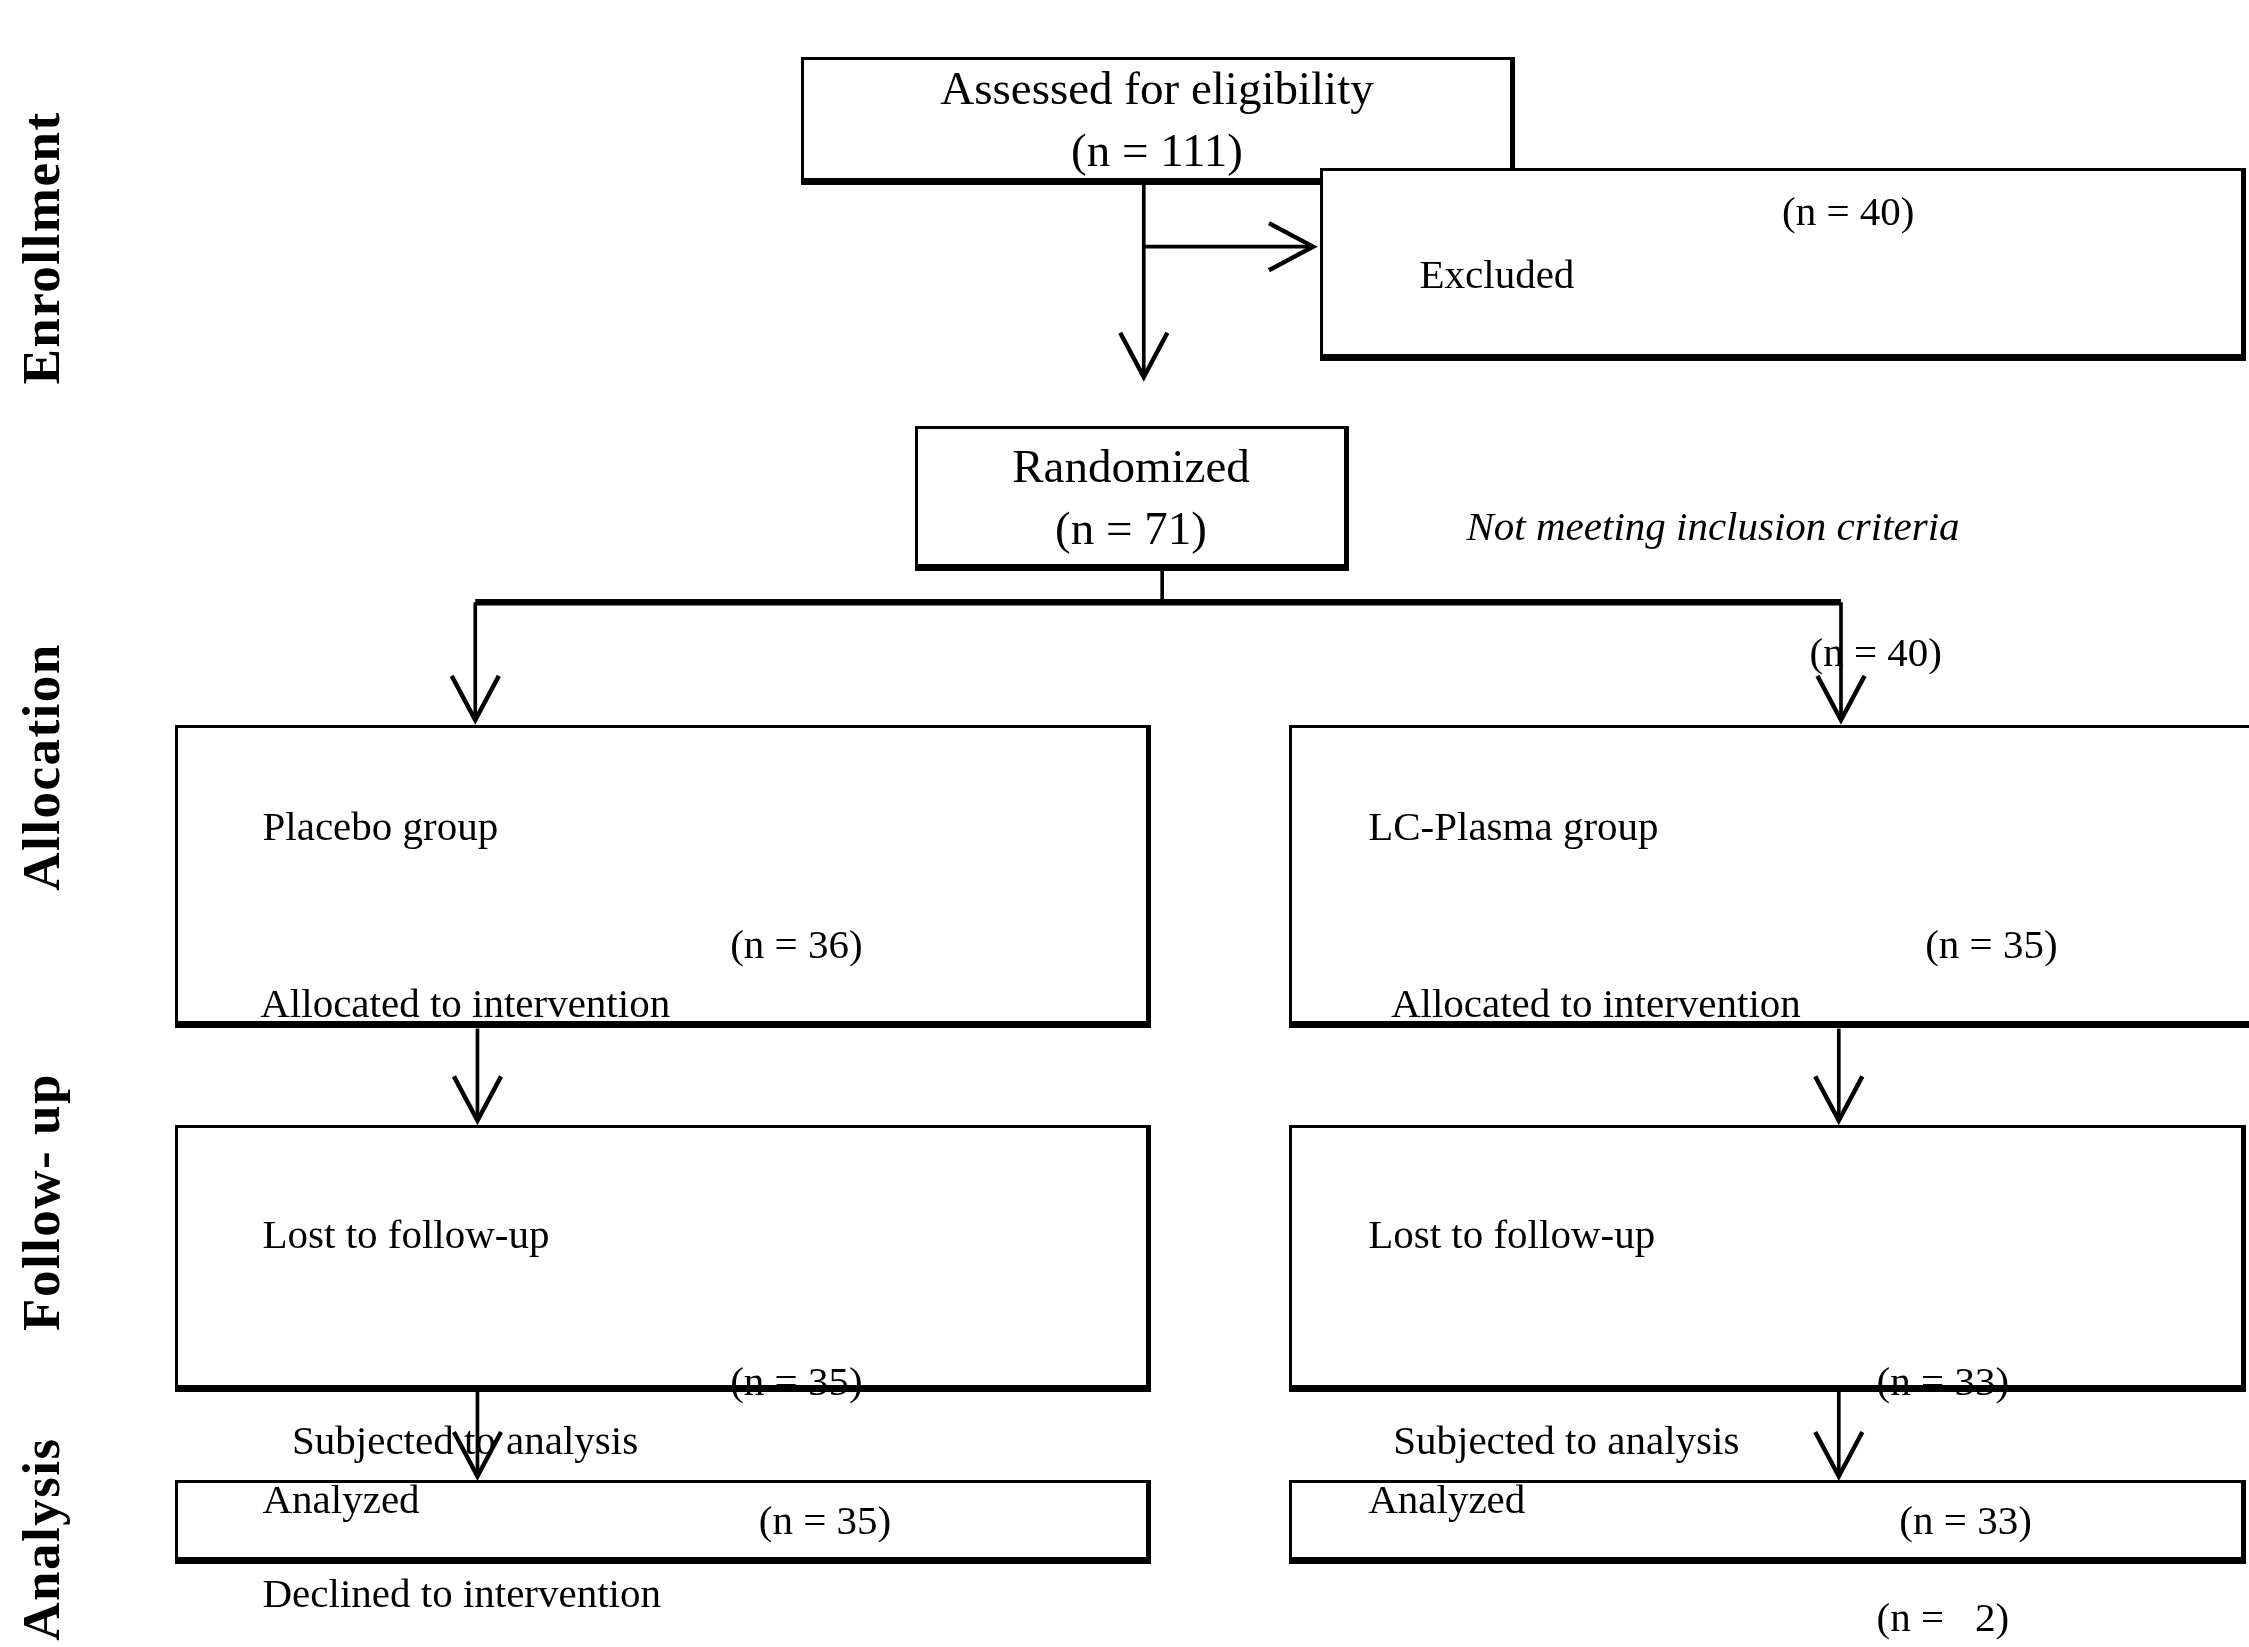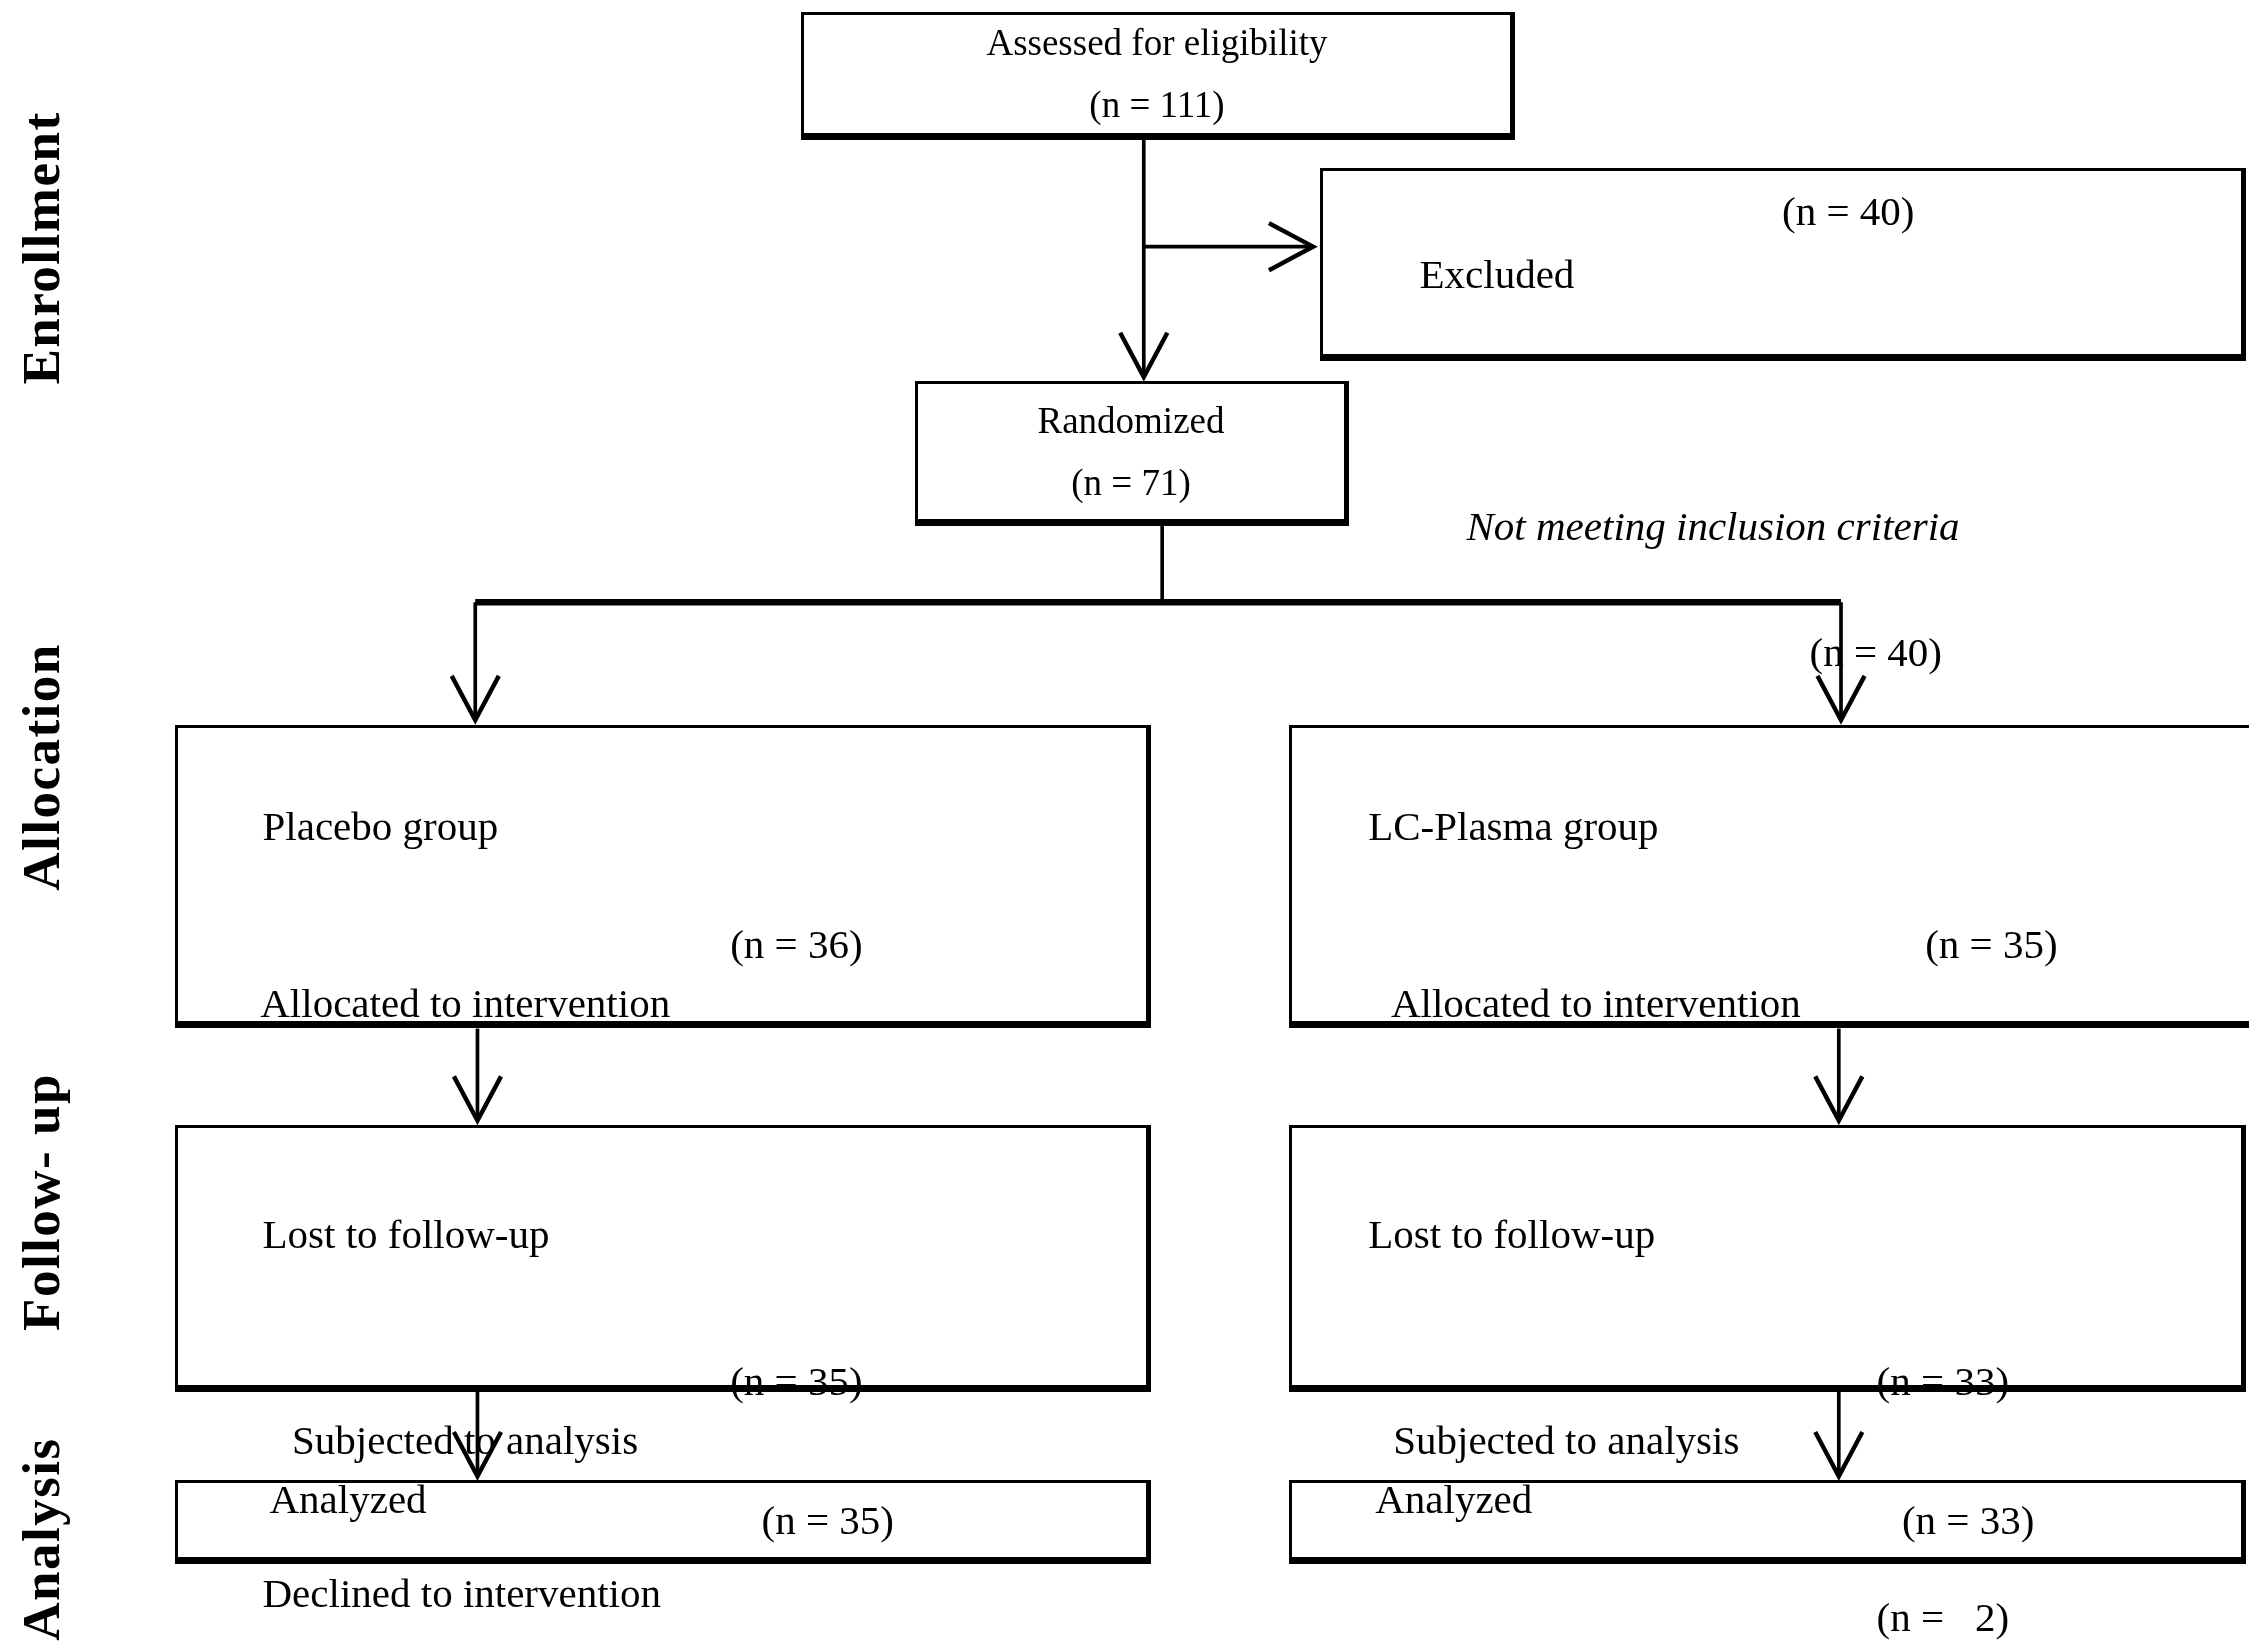--- a/index.html
+++ b/index.html
@@ -10,26 +10,26 @@
   
   .stage-wrap{position:absolute;left:0;width:82px;display:flex;align-items:center;justify-content:center;}
   .stage{transform:rotate(-90deg);white-space:nowrap;font-weight:bold;font-size:53px;letter-spacing:1.5px;}
   
   .box{
     position:absolute;box-sizing:border-box;background:#fff;
     border:3.7px solid #000;border-right-width:5.2px;border-bottom-width:7.4px;
     font-size:41px;
   }
   .center-box{display:flex;flex-direction:column;align-items:center;justify-content:center;
-    text-align:center;font-size:37px;line-height:62px;}
+    text-align:center;font-size:47px;line-height:62px;margin-top:45px;}
   .row{position:relative;line-height:59px;white-space:pre;}
   .row-tall{line-height:63px;}
   .nv{white-space:pre;}
   .tab{position:absolute;top:0;}
-  .single{display:flex;align-items:center;padding-left:7px;}
+  .single{display:flex;align-items:center;}
   
   #connectors{position:absolute;left:0;top:0;}
 </style>
 </head>
 <body>
 
 <div id="canvas">
 
   <svg id="connectors" width="2250" height="1647" viewBox="0 0 3055 2237" stroke="#000" fill="none">
 

